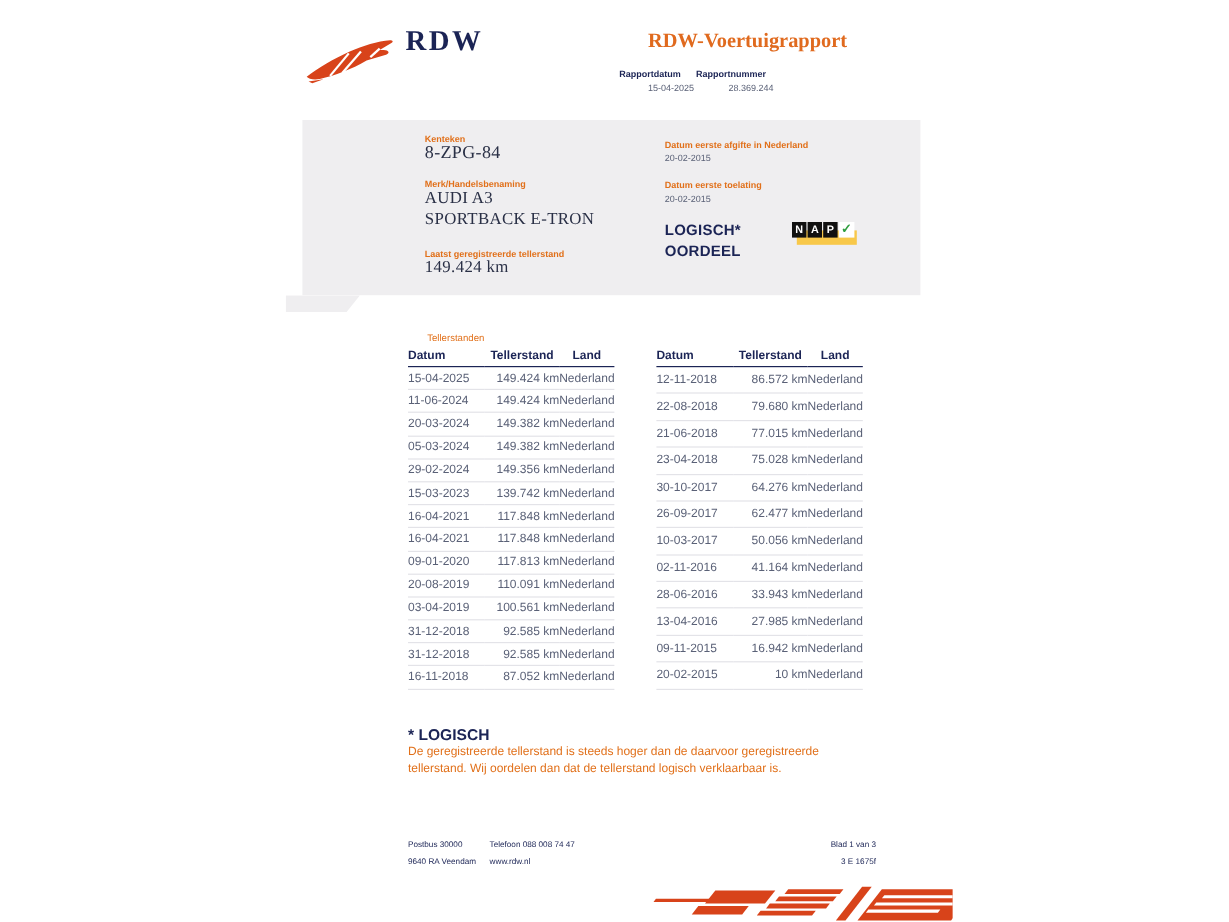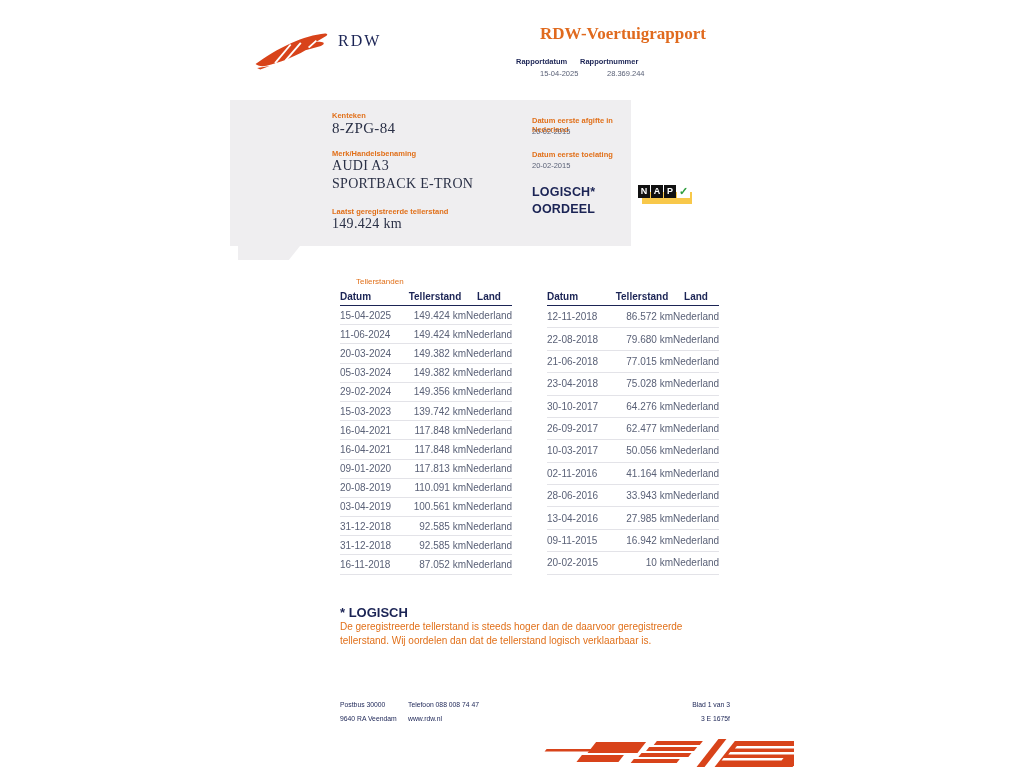--- a/index.html
+++ b/index.html
@@ -6,34 +6,34 @@
   body{
     width:1024px;height:768px;background:#ffffff;position:relative;
     overflow:hidden;font-family:"Liberation Sans",sans-serif;
     -webkit-font-smoothing:antialiased;
   }
 
   
   .logo-svg{position:absolute;left:254px;top:26px;width:78px;height:44px;}
   .logo-text{
     position:absolute;left:338px;top:22px;
-    font-family:"Liberation Serif",serif;font-weight:normal;font-size:16px;
-    letter-spacing:2px;color:var(--navy,#1b2455);margin-top:10px;
+    font-family:"Liberation Serif",serif;font-weight:bold;font-size:24px;
+    letter-spacing:2px;color:var(--navy,#1b2455);
   }
   .doc-title{
     position:absolute;left:540px;top:24px;
     font-family:"Liberation Serif",serif;font-weight:bold;font-size:17px;
     color:var(--orange_title,#e06a1e);
   }
   .meta-label{font-size:7.5px;font-weight:bold;color:var(--navy,#1b2455);position:absolute;top:57px;}
   .meta-value{font-size:7.5px;color:var(--text_gray,#5a6177);position:absolute;top:69px;}
 
   
   .panel{
-    position:absolute;left:230px;top:100px;width:401px;height:146px;
+    position:absolute;left:252px;top:100px;width:515px;height:146px;
     background:var(--panel_bg,#efeef0);
   }
   .panel-tab{
     position:absolute;left:238px;top:246px;width:62px;height:14px;
     background:var(--panel_bg,#efeef0);
     clip-path:polygon(0 0,100% 0,82% 100%,0 100%);
   }
   .fld-label{font-size:7.5px;font-weight:bold;color:var(--orange,#e1701a);position:absolute;}
   .fld-value-sm{font-size:7.5px;color:var(--text_gray,#5a6177);position:absolute;}
   .fld-value-lg{

